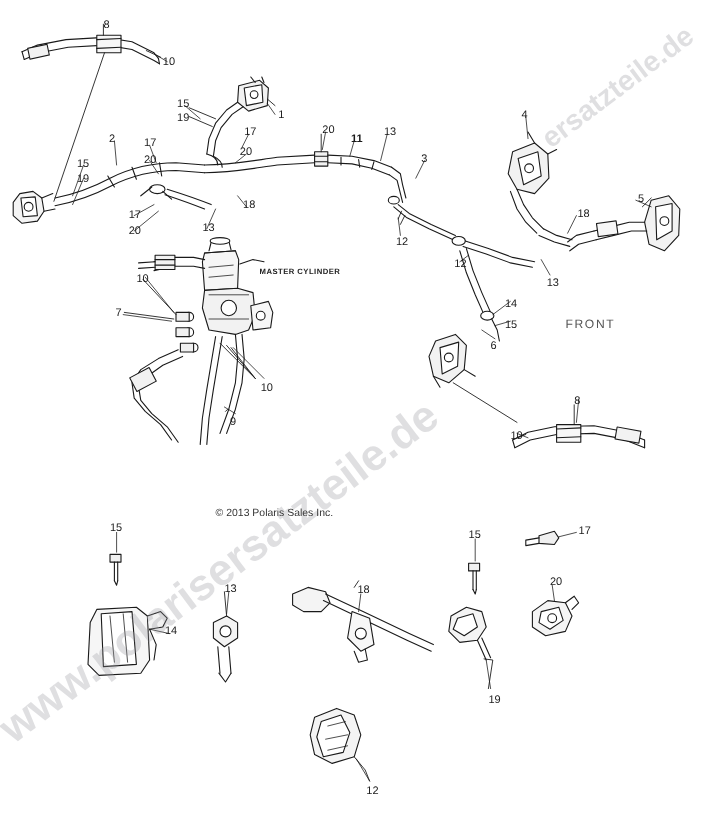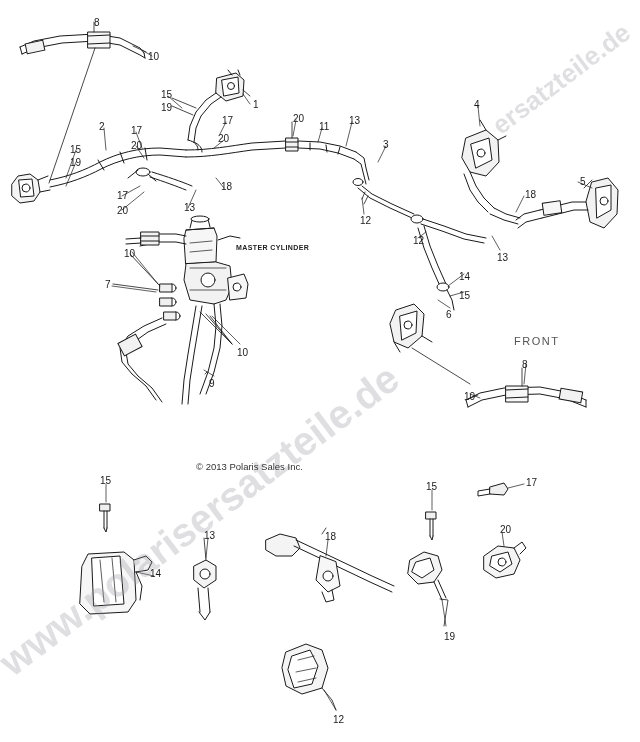--- a/index.html
+++ b/index.html
@@ -39,21 +39,20 @@
   }
   #master-cylinder-label {
     font-size: 7px;
     letter-spacing: 0.4px;
     font-weight: bold;
   }
   #front-label {
     font-size: 11px;
     letter-spacing: 1.5px;
     color: #555555;
-    margin-top: 46px;
   }
   #copyright-label {
     font-size: 9.5px;
     color: #333333;
   }
   .watermark {
     position: absolute;
     font-family: "Liberation Sans", sans-serif;
     font-weight: bold;
     color: rgba(150, 150, 155, 0.30);
@@ -366,21 +365,21 @@
   <div class="label-text" id="front-label" style="left:514px; top:289px;">FRONT</div>
   <div class="label-text" id="copyright-label" style="left:196px; top:461px;">© 2013 Polaris Sales Inc.</div>
 
   <div id="callout-layer">
       <div class="callout" style="left: 94px; top: 18px;">8</div>
       <div class="callout" style="left: 148px; top: 52px;">10</div>
       <div class="callout" style="left: 161px; top: 90px;">15</div>
       <div class="callout" style="left: 161px; top: 103px;">19</div>
       <div class="callout" style="left: 253px; top: 100px;">1</div>
       <div class="callout" style="left: 293px; top: 114px;">20</div>
-      <div class="callout" style="left: 319px; top: 122px;">11</div>
+      <div class="callout" style="left: 319px; top: 122px; font-weight: bold;">11</div>
       <div class="callout" style="left: 349px; top: 116px;">13</div>
       <div class="callout" style="left: 474px; top: 100px;">4</div>
       <div class="callout" style="left: 222px; top: 116px;">17</div>
       <div class="callout" style="left: 218px; top: 134px;">20</div>
       <div class="callout" style="left: 99px; top: 122px;">2</div>
       <div class="callout" style="left: 131px; top: 126px;">17</div>
       <div class="callout" style="left: 131px; top: 141px;">20</div>
       <div class="callout" style="left: 383px; top: 140px;">3</div>
       <div class="callout" style="left: 70px; top: 145px;">15</div>
       <div class="callout" style="left: 70px; top: 158px;">19</div>

